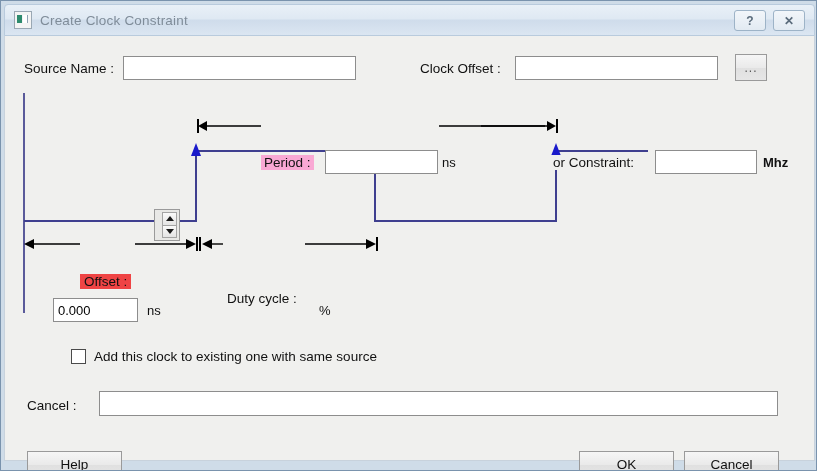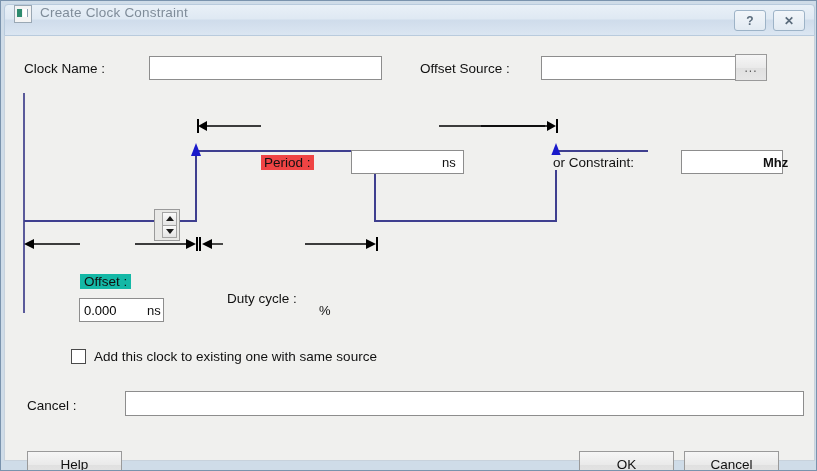--- a/index.html
+++ b/index.html
@@ -28,21 +28,21 @@
     position: absolute;
     left: 3px;
     top: 3px;
     width: 811px;
     height: 32px;
     box-sizing: border-box;
     background: linear-gradient(to bottom, #e9f0f7 0%, #dfe9f3 45%, #cfdceb 52%, #dbe6f2 100%);
     border: 1px solid #b9cbdd;
     border-radius: 4px 4px 0 0;
     display: flex;
-    align-items: flex-start;
+    align-items: center;
   }
   #app-icon {
     width: 16px;
     height: 16px;
     margin-left: 9px;
     margin-right: 8px;
     background: #f4f4f4;
     border: 1px solid #9aa8b4;
     position: relative;
     flex: 0 0 auto;
@@ -111,21 +111,20 @@
   .txtfield {
     position: absolute;
     box-sizing: border-box;
     background: #ffffff;
     border: 1px solid #8d8d8d;
     font-family: "Liberation Sans", sans-serif;
     font-size: 13px;
     color: #000000;
     padding: 0 4px;
     outline: none;
-    margin-left: 26px;
   }
   .btn {
     position: absolute;
     box-sizing: border-box;
     background: linear-gradient(to bottom, #f6f6f6 0%, #eaeaea 50%, #e0e0e0 51%, #e6e6e6 100%);
     border: 1px solid #9a9a9a;
     font-family: "Liberation Sans", sans-serif;
     font-size: 13.5px;
     color: #111111;
     display: flex;
@@ -135,29 +134,29 @@
   }
 
   
   #lbl-clock-name { left: 19px; top: 25px; }
   #in-clock-name  { left: 118px; top: 20px; width: 233px; height: 24px; }
   #lbl-clock-src  { left: 415px; top: 25px; }
   #in-clock-src   { left: 510px; top: 20px; width: 203px; height: 24px; }
   #btn-browse     { left: 730px; top: 18px; width: 32px; height: 27px; font-size: 12px; color:#555; letter-spacing:1px;}
 
   
-  #lbl-period    { left: 256px; top: 119px; background:#ef4444; padding:0 3px;}
+  #lbl-period    { left: 256px; top: 119px; background:#f9a8d4; padding:0 3px;}
   #in-period     { left: 320px; top: 114px; width: 113px; height: 24px; }
   #unit-ns-period{ left: 437px; top: 119px; font-size:13px;}
   #lbl-freq      { left: 546px; top: 119px; background:#f0f0ee; padding:0 2px;}
   #in-freq       { left: 650px; top: 114px; width: 102px; height: 24px; }
   #unit-mhz      { left: 758px; top: 119px; font-size:13px;font-weight:bold;}
 
   
-  #lbl-offset   { left: 75px;  top: 238px; background:#14b8a6; padding:0 4px;}
+  #lbl-offset   { left: 75px;  top: 238px; background:#ef4444; padding:0 4px;}
   #in-offset    { left: 48px;  top: 262px; width: 85px; height: 24px; }
   #unit-ns-off  { left: 142px; top: 267px; font-size:13px;}
   #lbl-duty     { left: 218px; top: 236px; background:#f0f0ee; padding:0 4px;margin-top:19px;}
   #in-duty      { left: 212px; top: 262px; width: 91px; height: 24px; }
   #unit-pct     { left: 314px; top: 267px; font-size:13px;}
 
   
   #diagram {
     position: absolute;
     left: 0; top: 0;
@@ -262,24 +261,24 @@
       <line x1="195" y1="201" x2="195" y2="215" stroke="#000000" stroke-width="2"></line>
       <polygon points="197,208 207,203 207,213" fill="#000000"></polygon>
       <line x1="205" y1="208" x2="218" y2="208" stroke="#000000" stroke-width="1.4"></line>
       <line x1="300" y1="208" x2="365" y2="208" stroke="#000000" stroke-width="1.4"></line>
       <polygon points="371,208 361,203 361,213" fill="#000000"></polygon>
       <line x1="372" y1="201" x2="372" y2="215" stroke="#000000" stroke-width="2"></line>
 
       <line x1="476" y1="90" x2="540" y2="90" stroke="#000000" stroke-width="1.4"></line>
     </svg>
 
-    <span class="lbl" id="lbl-clock-name">Clock Name :</span>
+    <span class="lbl" id="lbl-clock-name">Source Name :</span>
     <input class="txtfield" id="in-clock-name" type="text" value="" style="">
 
-    <span class="lbl" id="lbl-clock-src">Offset Source :</span>
+    <span class="lbl" id="lbl-clock-src">Clock Offset :</span>
     <input class="txtfield" id="in-clock-src" type="text" value="" style="">
     <div class="btn" id="btn-browse">...</div>
 
     <span class="lbl" id="lbl-period">Period :</span>
     <input class="txtfield" id="in-period" type="text" value="" style="">
     <span class="lbl" id="unit-ns-period">ns</span>
 
     <span class="lbl" id="lbl-freq">or Constraint:</span>
     <input class="txtfield" id="in-freq" type="text" value="" style="">
     <span class="lbl" id="unit-mhz">Mhz</span>

